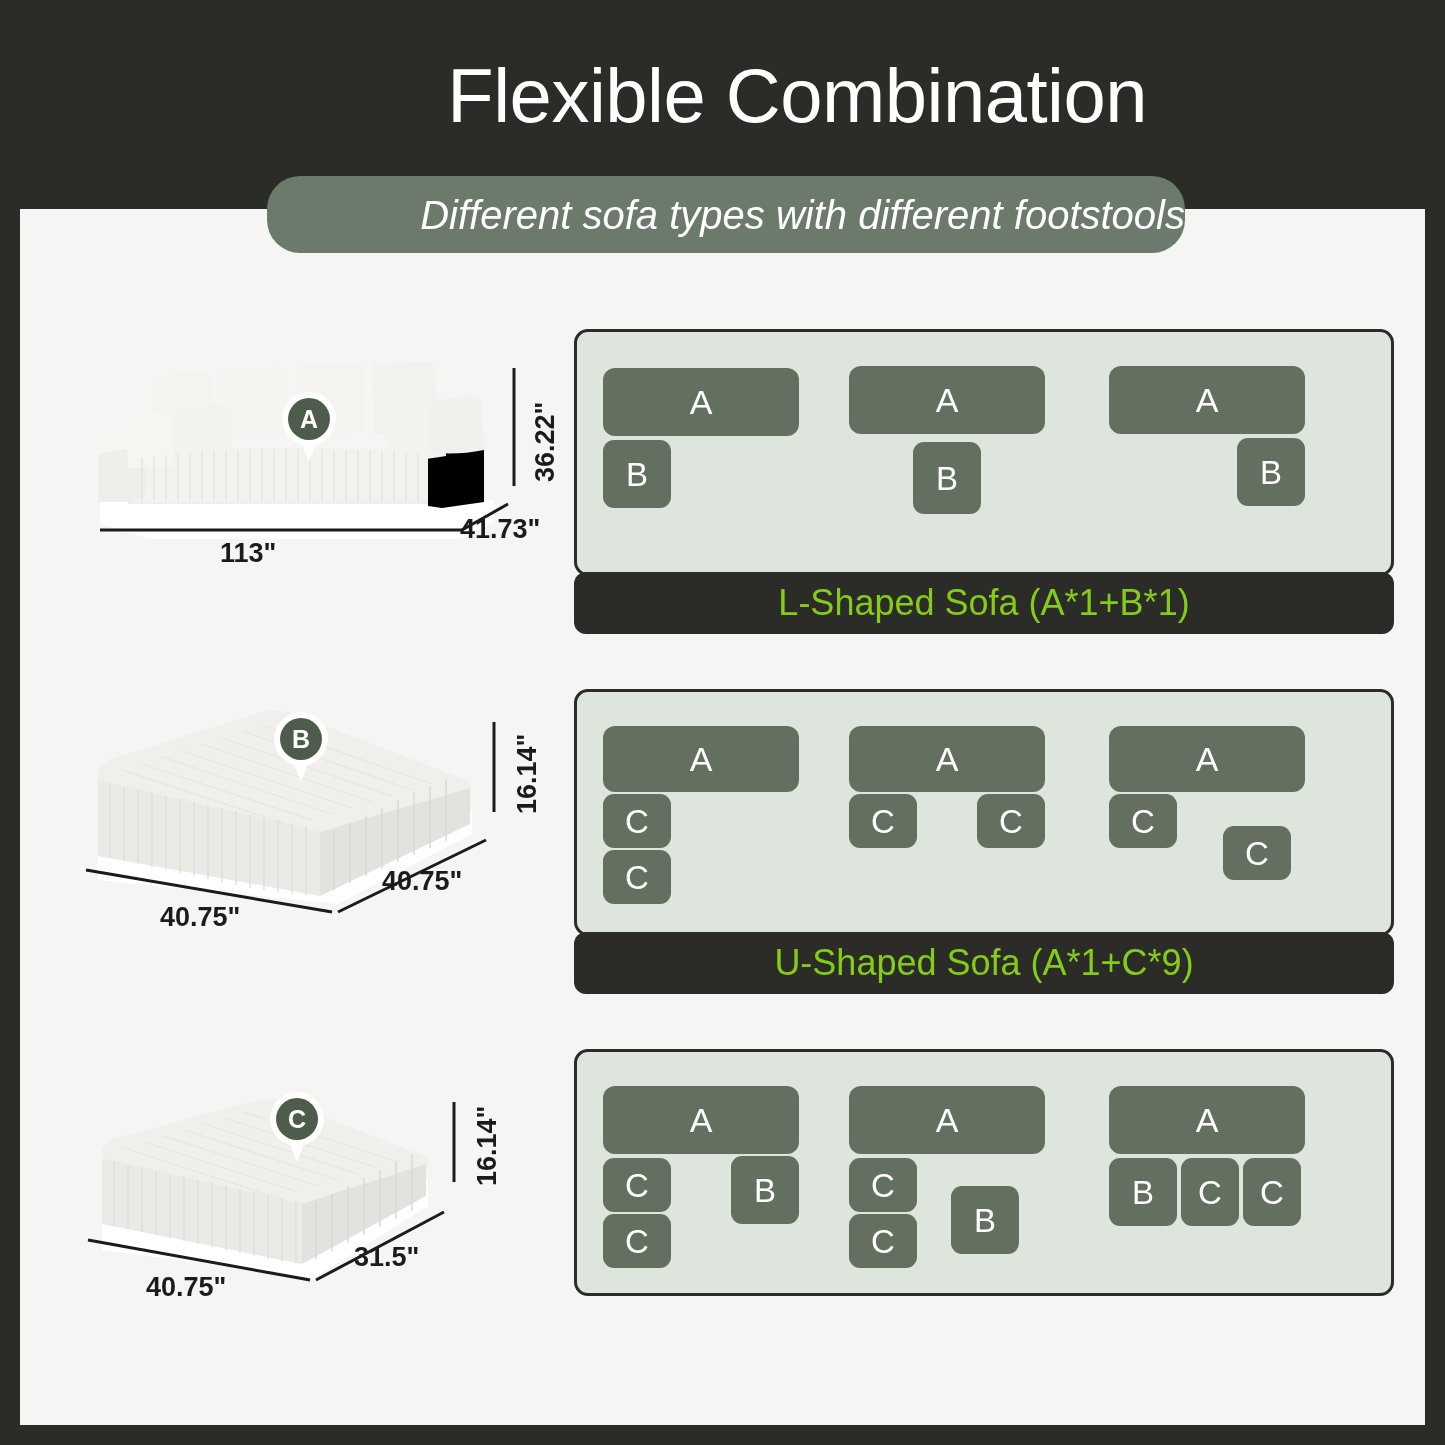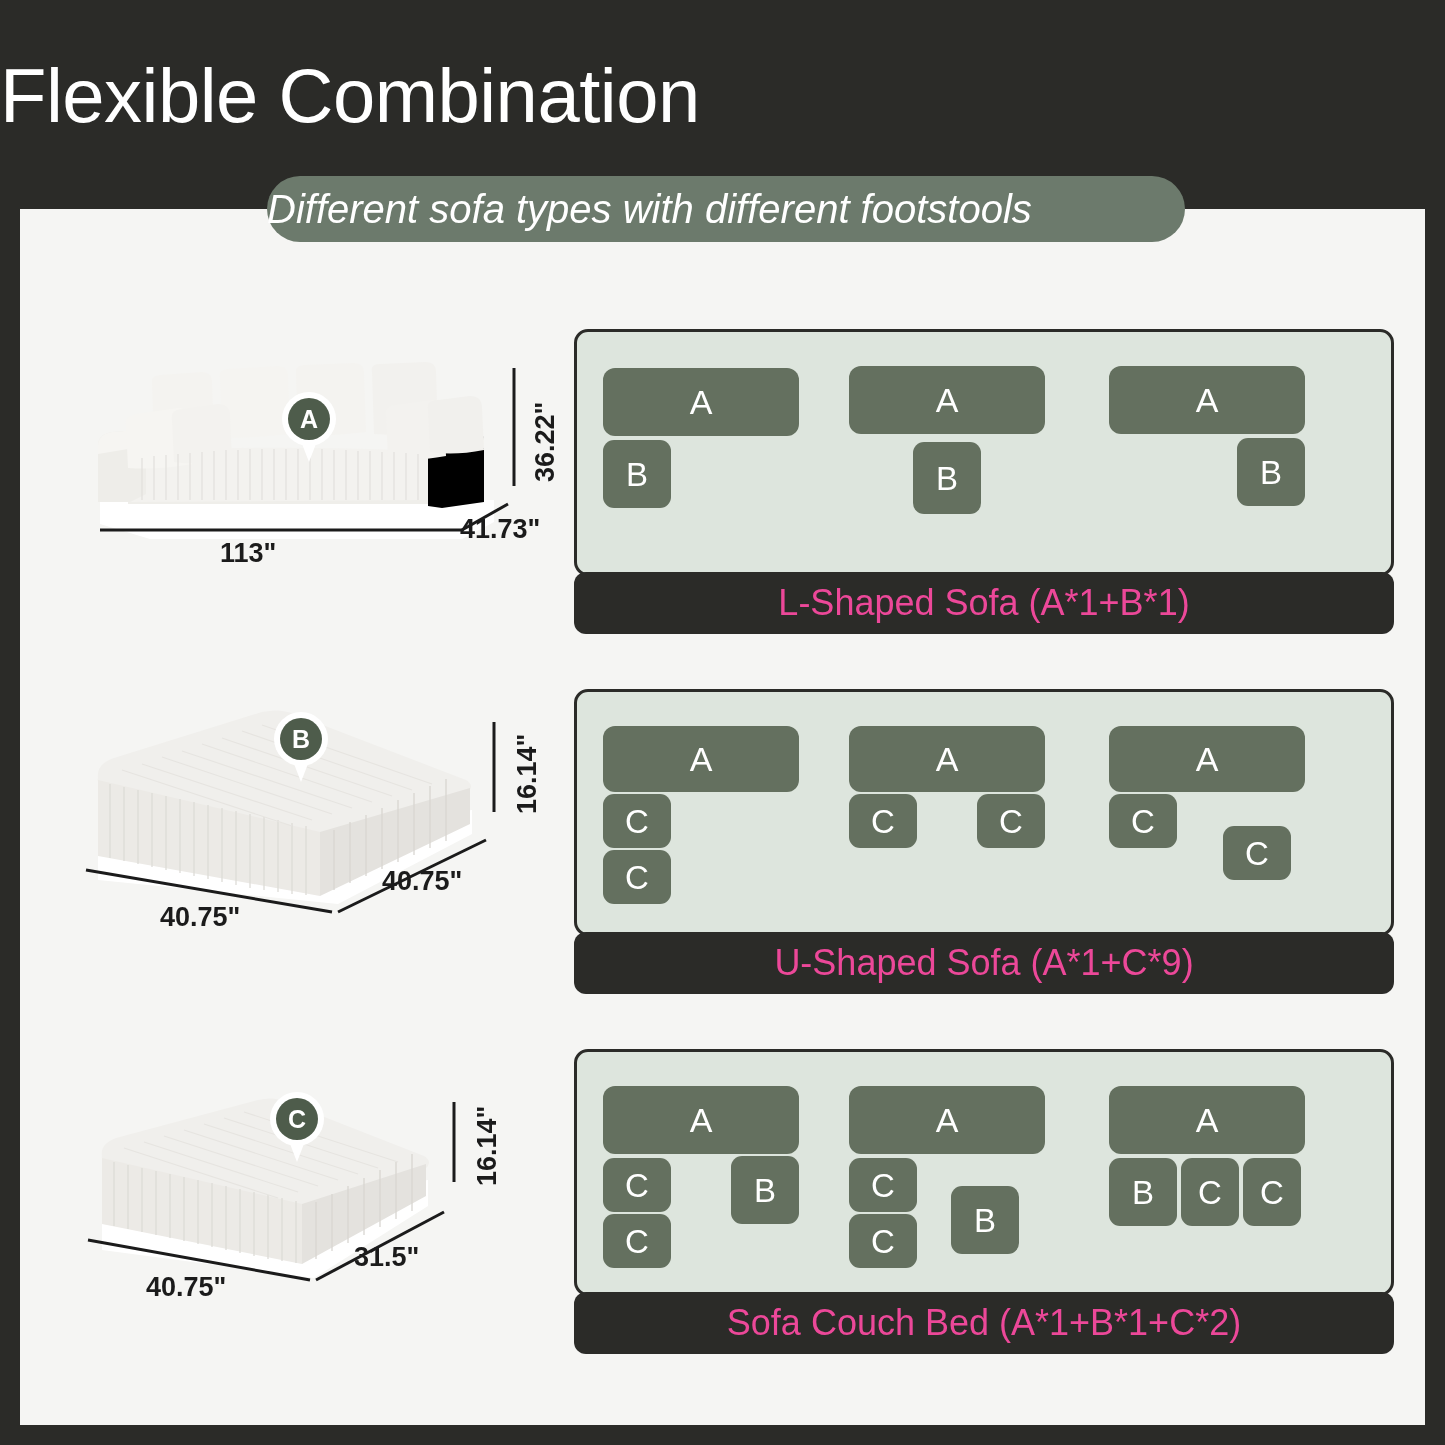--- a/index.html
+++ b/index.html
@@ -17,38 +17,38 @@
     width: 1445px;
     height: 1445px;
     background: #2b2b28;
   }
 
   
   .title {
     position: absolute;
     left: 0; top: 52px;
     width: 1147px;
-    text-align: left;
+    text-align: right;
     color: #ffffff;
     font-size: 76px;
     line-height: 88px;
     font-weight: 400;
     letter-spacing: -0.5px;
     white-space: nowrap;
   }
 
   .subtitle-pill {
     position: absolute;
     left: 267px; top: 176px;
-    width: 918px; height: 66px;
+    width: 918px; height: 77px;
     background: #6c7a6c;
     border-radius: 33px;
     display: flex;
     align-items: center;
-    justify-content: flex-start;
+    justify-content: flex-end;
     z-index: 5;
   }
   .subtitle-pill span {
     color: #ffffff;
     font-size: 40px;
     line-height: 44px;
     font-style: italic;
     white-space: nowrap;
   }
 
@@ -139,21 +139,21 @@
 
   .panel-caption {
     position: relative;
     margin-top: -4px;
     width: 820px; height: 62px;
     background: #2b2b28;
     border-radius: 12px;
     display: flex; align-items: center; justify-content: center;
   }
   .panel-caption span {
-    color: #ec4899;
+    color: #84cc16;
     font-size: 36px;
     line-height: 40px;
     white-space: nowrap;
   }
 
   
   .mod {
     position: absolute;
     background: #64705f;
     border-radius: 12px;
@@ -416,19 +416,16 @@
           <div class="mod small" style="left: 154px; top: 104px; width: 68px; height: 68px;">B</div>
           <div class="mod" style="left: 272px; top: 34px; width: 196px; height: 68px;">A</div>
           <div class="mod small" style="left: 272px; top: 106px; width: 68px; height: 54px;">C</div>
           <div class="mod small" style="left: 272px; top: 162px; width: 68px; height: 54px;">C</div>
           <div class="mod small" style="left: 374px; top: 134px; width: 68px; height: 68px;">B</div>
           <div class="mod" style="left: 532px; top: 34px; width: 196px; height: 68px;">A</div>
           <div class="mod small" style="left: 532px; top: 106px; width: 68px; height: 68px;">B</div>
           <div class="mod small" style="left: 604px; top: 106px; width: 58px; height: 68px;">C</div>
           <div class="mod small" style="left: 666px; top: 106px; width: 58px; height: 68px;">C</div>
         </div>
-      <div class="panel-caption">
-        <span>Sofa Couch Bed (A*1+B*1+C*2)</span>
-      </div>
     </div>
 
   </div>
 </div>
 
 </body></html>

